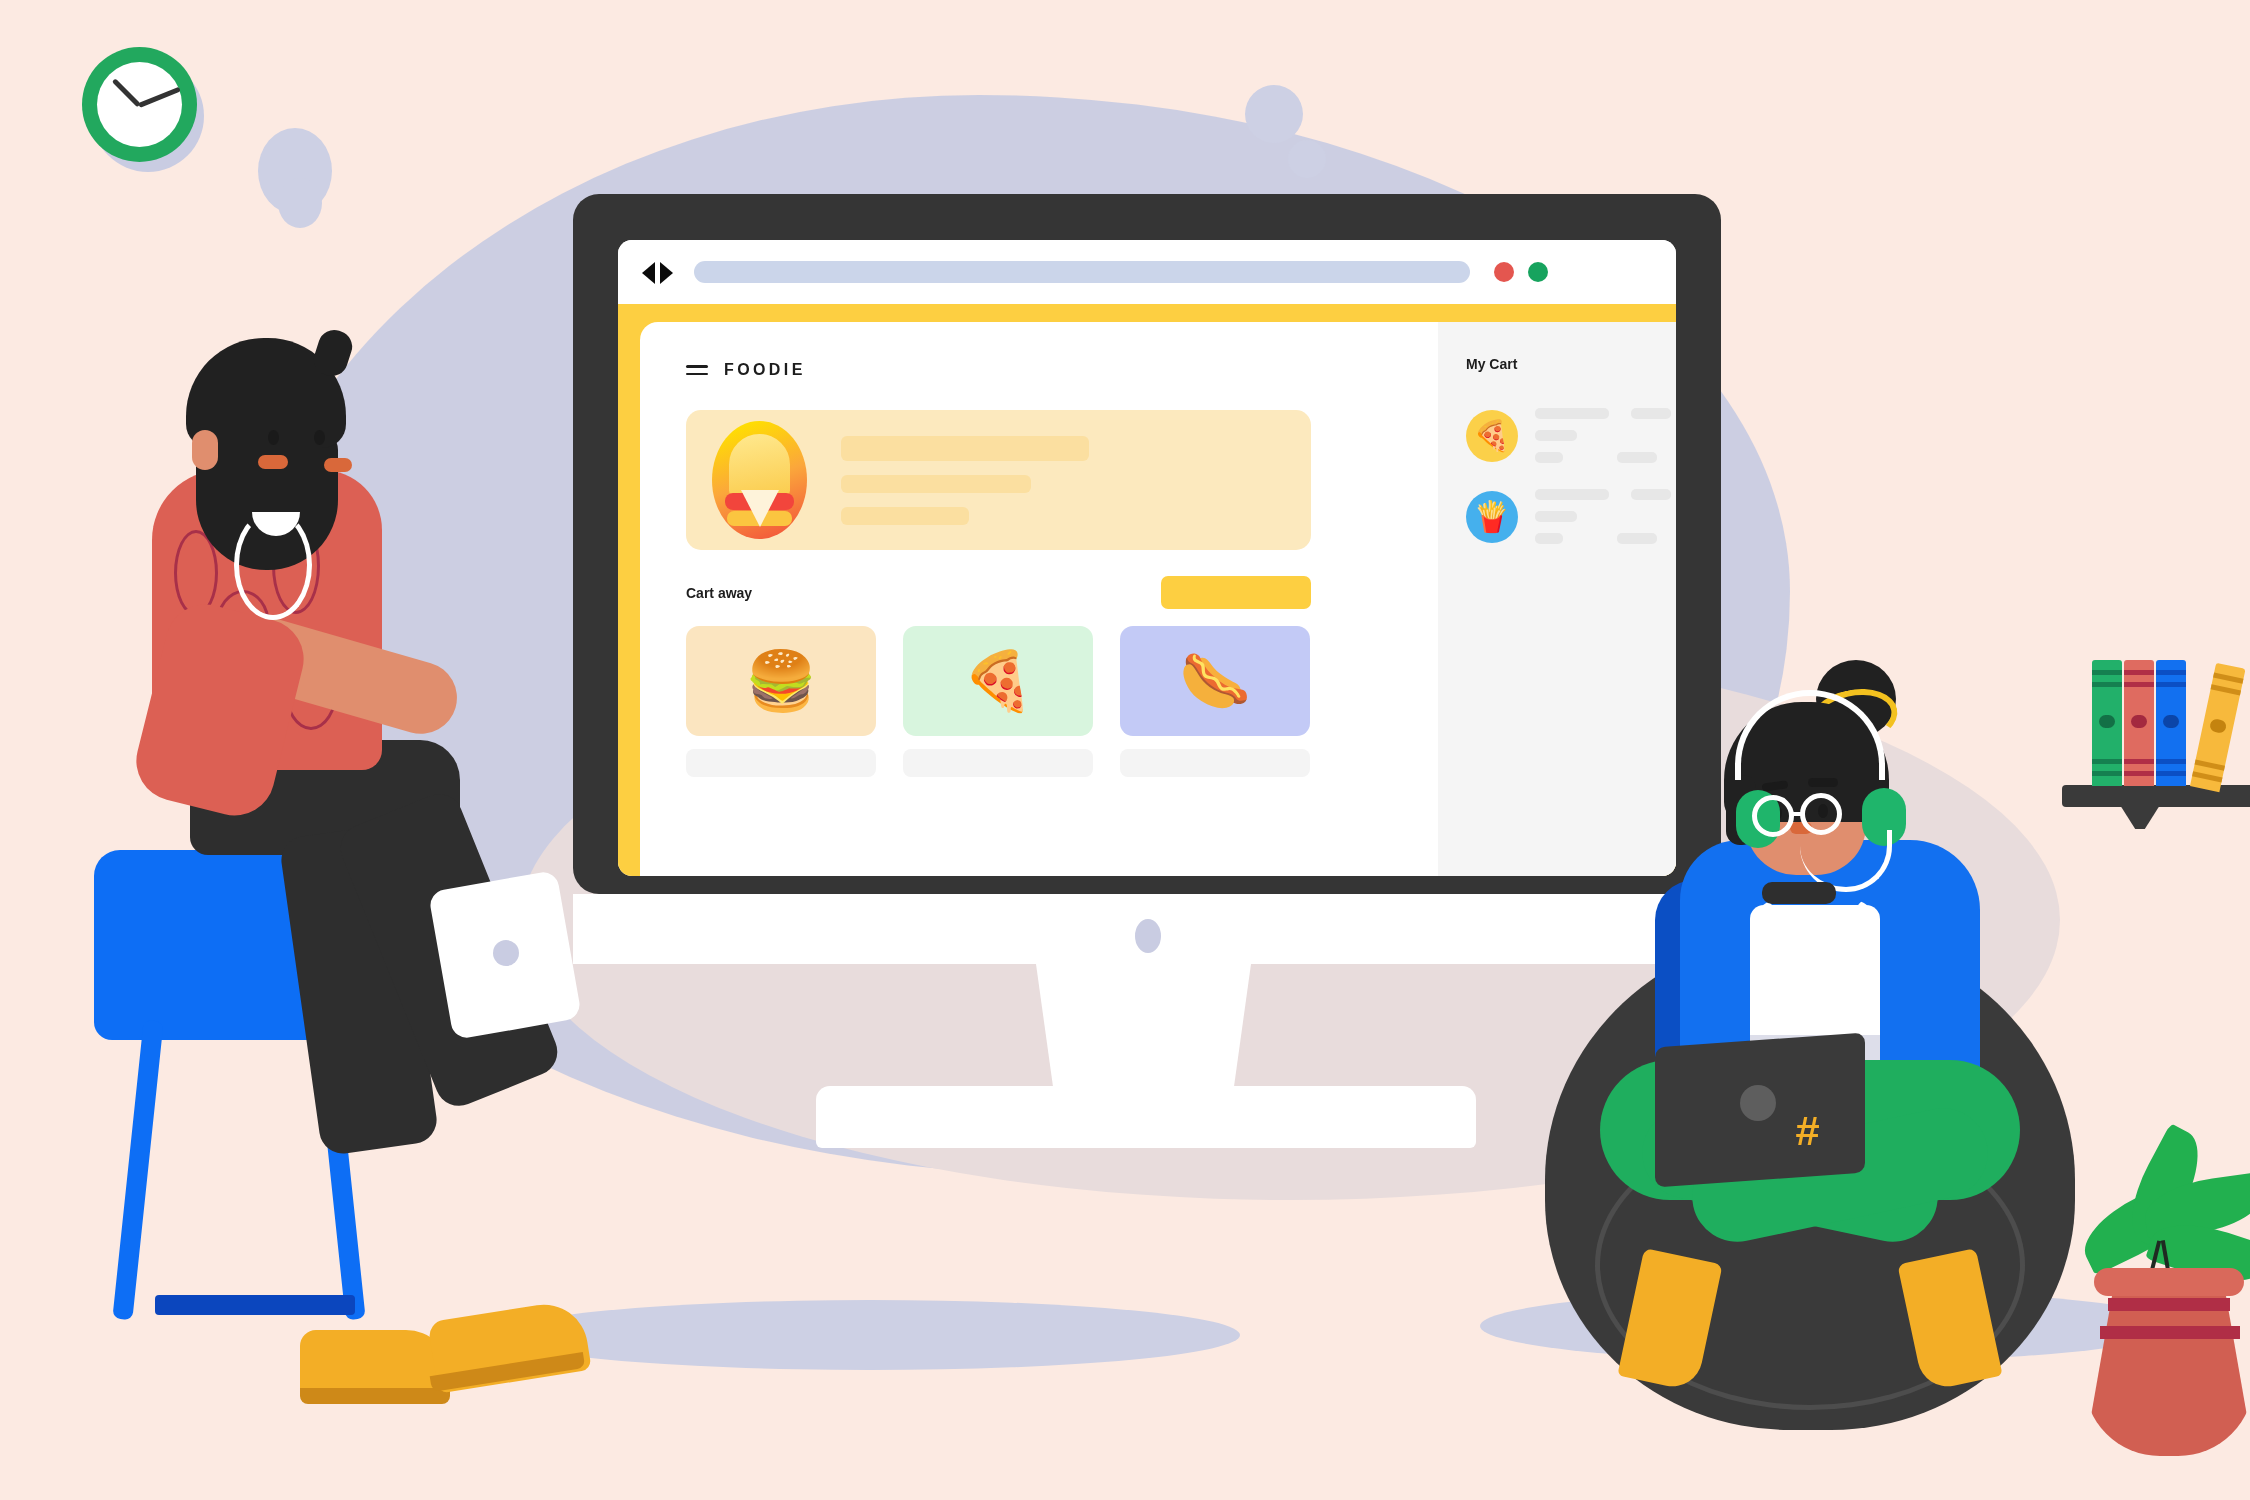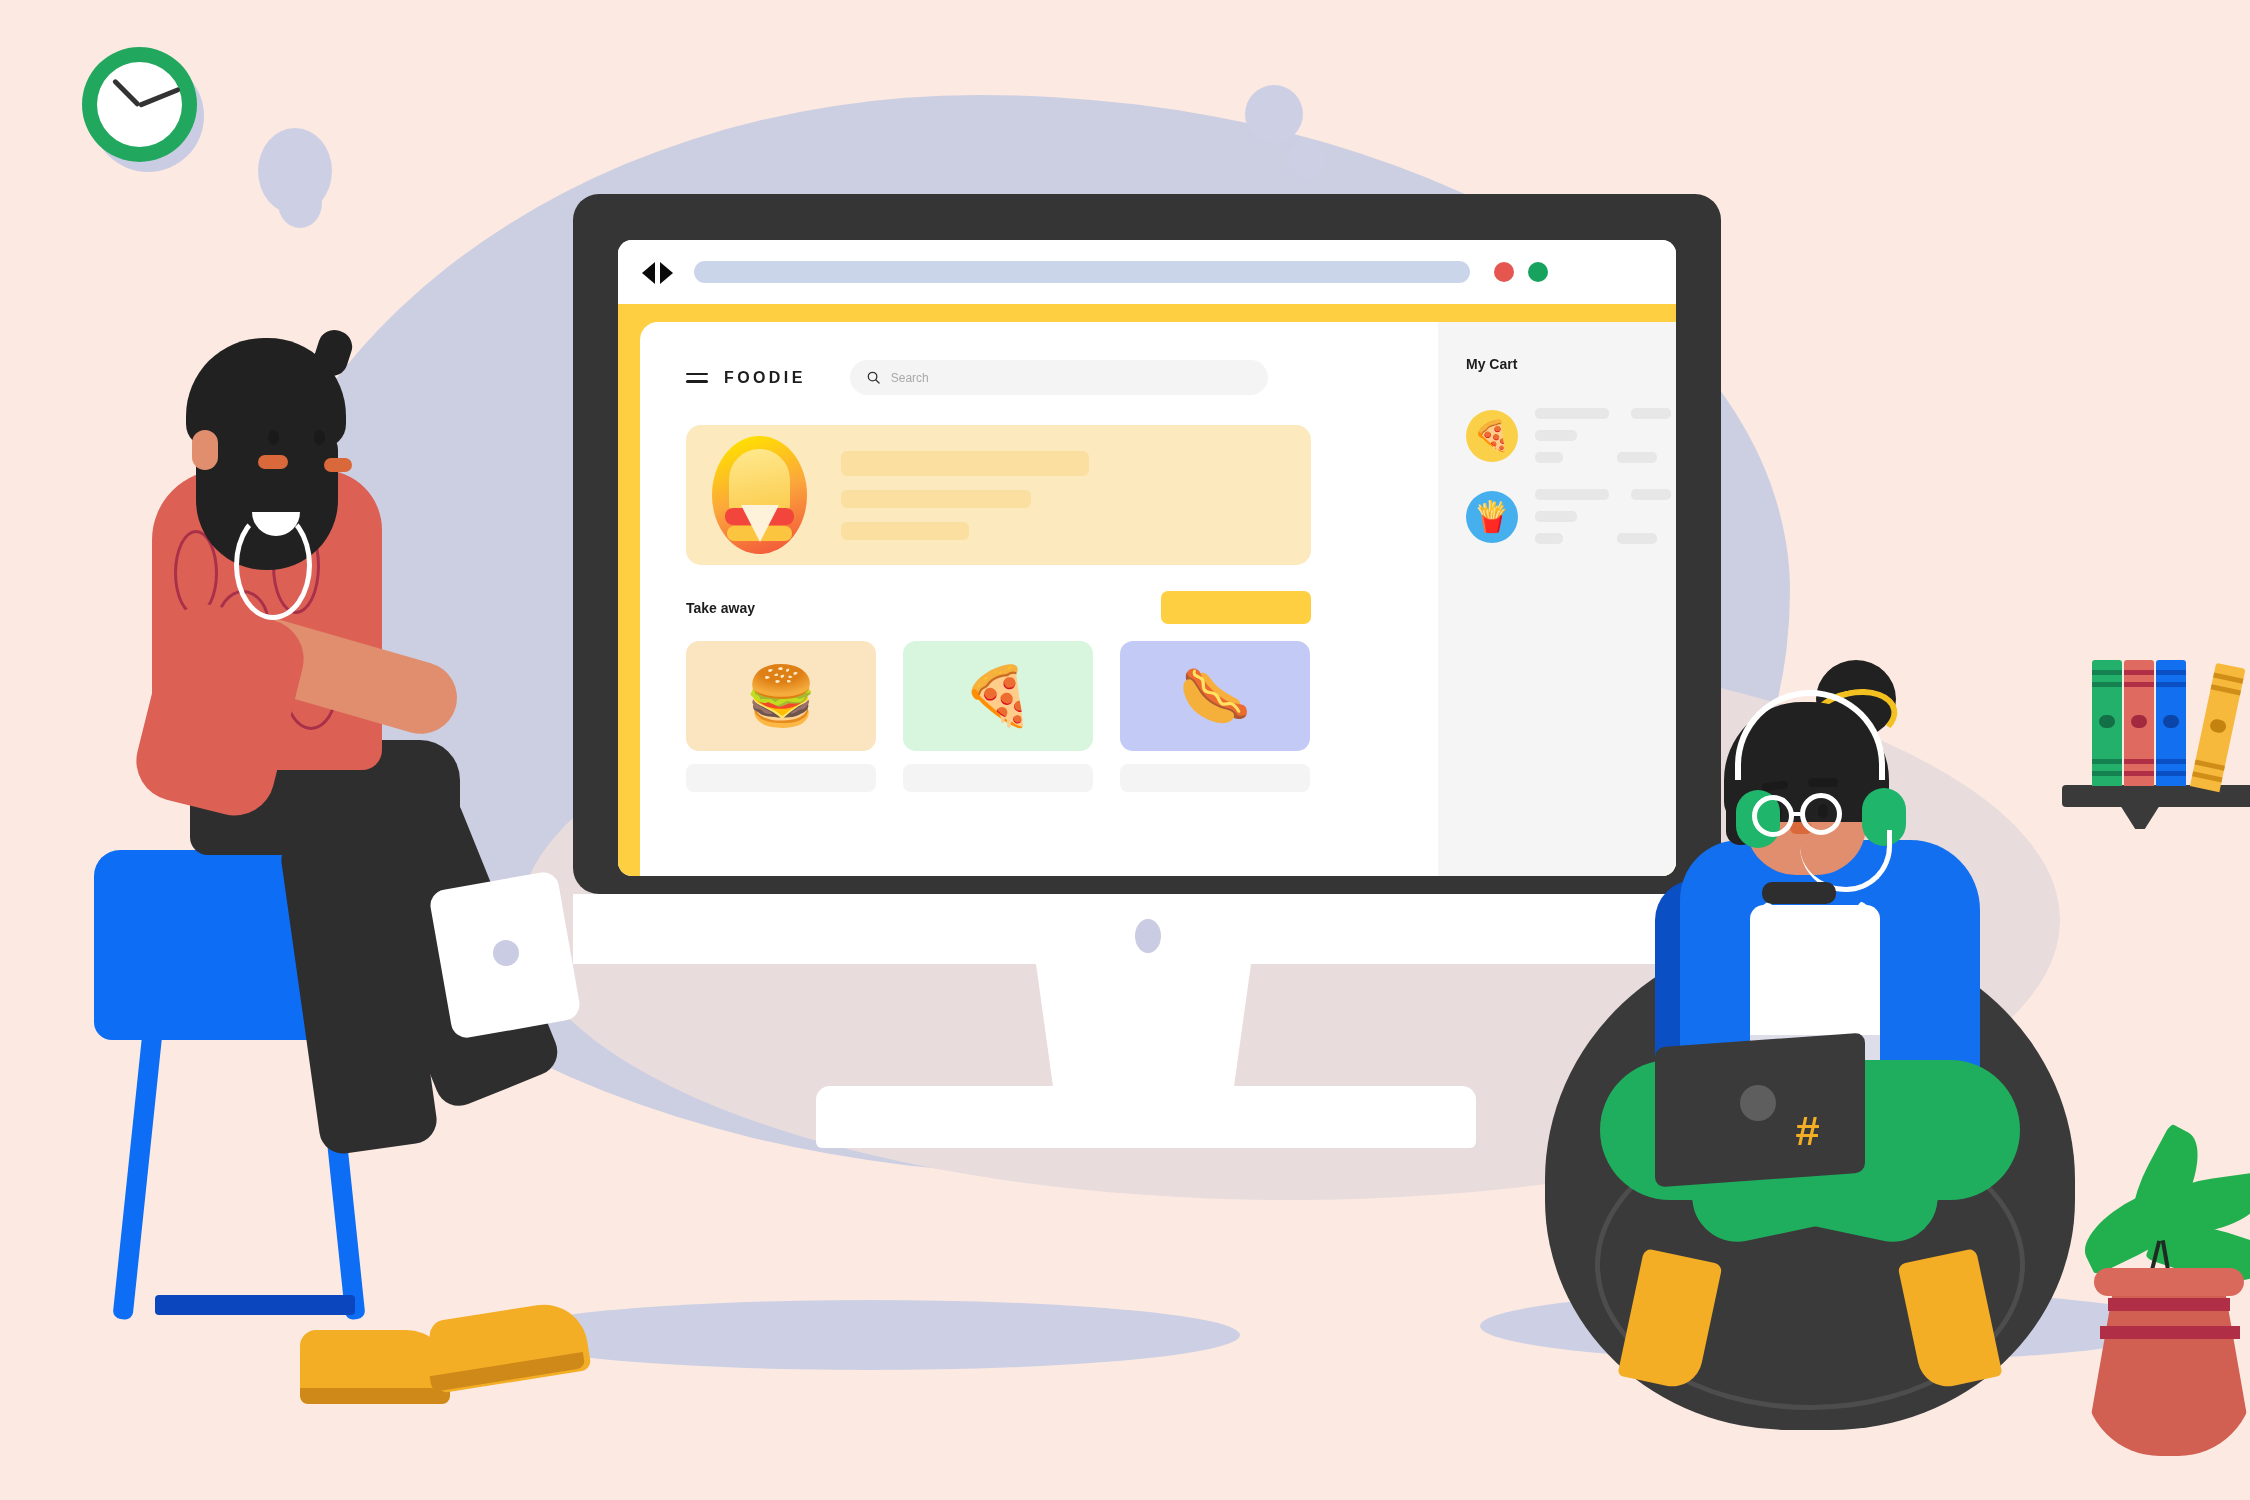--- a/index.html
+++ b/index.html
@@ -211,45 +211,38 @@
     <div class="yellow-frame">
       <div class="app-white">
 
         <div class="app-main">
           <div class="brand-row">
             <div class="ham">
               <span></span>
                 <span></span>
             </div>
             <div class="brand-name">FOODIE</div>
-            <div class="search-box">
-              <svg width="13" height="13" viewBox="0 0 14 14">
-                <circle cx="6" cy="6" r="4.6" fill="none" stroke="#333" stroke-width="1.4"></circle>
-                <line x1="9.4" y1="9.4" x2="13" y2="13" stroke="#333" stroke-width="1.4" stroke-linecap="round"></line>
-              </svg>
-              <span class="search-ph">Search</span>
-            </div>
           </div>
 
           <div class="hero">
             <div class="hero-logo">
               <div class="hl-bun"></div>
               <div class="hl-patty"></div>
               <div class="hl-patty2"></div>
               <div class="hl-lettuce"></div>
             </div>
             <div class="hero-lines">
               <div style="width:248px;height:25px;"></div>
               <div style="width:190px;height:18px;"></div>
               <div style="width:128px;height:18px;margin-bottom:0;"></div>
             </div>
           </div>
 
           <div class="section-row">
-            <span class="section-title">Take away</span>
+            <span class="section-title">Cart away</span>
             <div class="cta-btn"></div>
           </div>
 
           <div class="cards">
             <div>
               <div class="card" style="background:#FBE5C0;">
                 <span style="font-size:58px;">🍔</span>
               </div>
               <div class="card-sub"></div>
             </div>

